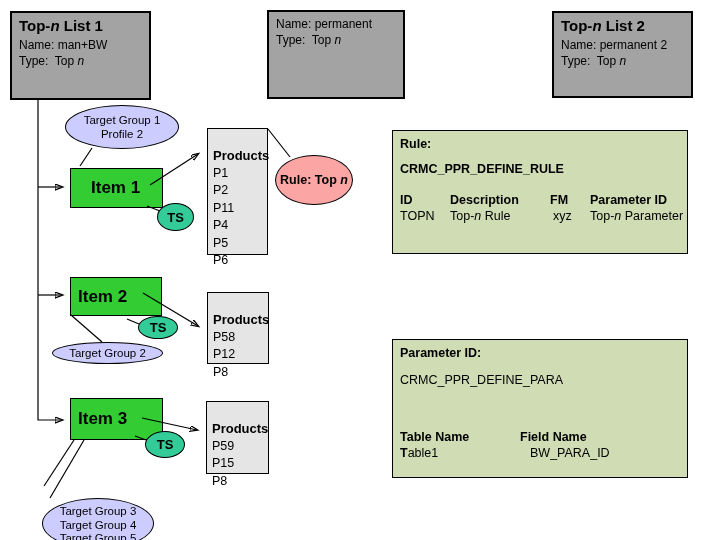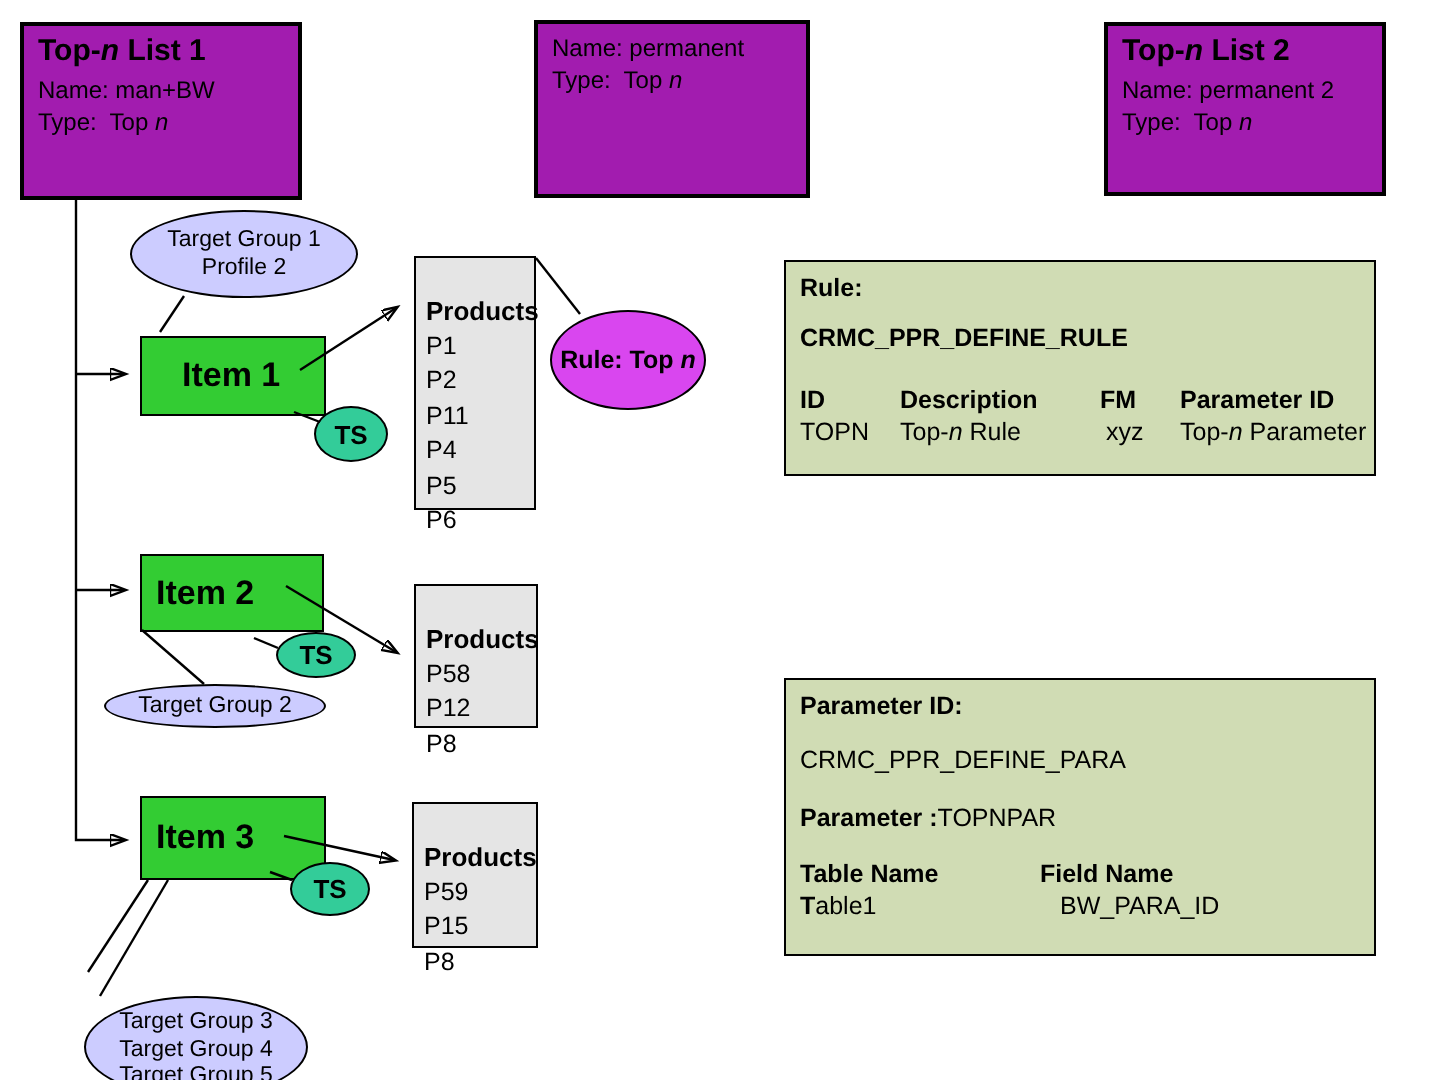--- a/index.html
+++ b/index.html
@@ -2,37 +2,37 @@
 <html><head>
 <meta charset="utf-8">
 <style>
   html,body{margin:0;padding:0;background:#ffffff;}
   #canvas{
     position:relative;width:720px;height:540px;background:#ffffff;overflow:hidden;
     font-family:"Liberation Sans", sans-serif;color:#000;
   }
   .abs{position:absolute;}
   
-  .ylist{background:#a21caf;border:2px solid #000;box-sizing:border-box;padding:4px 7px;}
+  .ylist{background:#a3a3a3;border:2px solid #000;box-sizing:border-box;padding:4px 7px;}
   .ylist .yb-title{font-weight:bold;font-size:15px;margin-bottom:3px;white-space:pre;}
   .ylist .yb-line{font-size:12px;line-height:16px;white-space:pre;}
   
   .item-box{background:#33CC33;border:1px solid #000;box-sizing:border-box;
     display:flex;align-items:center;font-weight:bold;font-size:17px;padding-left:7px;}
   
   .prod-box{background:#e5e5e5;border:1px solid #000;box-sizing:border-box;
     padding:18px 0 0 5px;font-size:12.5px;line-height:17.5px;}
   .prod-box .ph{font-weight:bold;font-size:13px;}
   
   .ellipse{border-radius:50%;box-sizing:border-box;text-align:center;}
   .tg{background:#CCCCFF;border:1px solid #000;font-size:11.5px;}
   .tg .tg-line{line-height:14px;white-space:pre;}
   .ts{background:#33CC99;border:1px solid #000;font-weight:bold;font-size:13px;
     display:flex;align-items:center;justify-content:center;}
-  .rule-ell{background:#d946ef;border:1px solid #000;font-weight:bold;font-size:12.5px;
+  .rule-ell{background:#fca5a5;border:1px solid #000;font-weight:bold;font-size:12.5px;
     display:flex;align-items:center;justify-content:center;white-space:pre;text-align:right;}
   
   .panel{background:#D0DCB4;border:1px solid #000;box-sizing:border-box;font-size:12.5px;}
   .panel .prow{position:absolute;left:0;width:100%;white-space:pre;}
   .panel .bold{font-weight:bold;}
   .cell{position:absolute;white-space:pre;}
   i{font-style:italic;}
   b{font-weight:bold;}
   
   #wires{position:absolute;left:0;top:0;z-index:10;pointer-events:none;}
@@ -116,37 +116,36 @@
     <div class="ph">Products</div>
     <div>P59</div>
     <div>P15</div>
     <div>P8</div>
   </div>
 
   <div class="abs ellipse rule-ell" style="left:275px;top:155px;width:78px;height:50px;">
     <span>Rule: Top </span><i>n</i>
   </div>
 
-  <div class="abs panel" style="left:392px;top:130px;width:296px;height:108px;">
+  <div class="abs panel" style="left:392px;top:130px;width:296px;height:124px;">
     <div class="prow bold" style="top:6px;left:7px;">Rule:</div>
     <div class="prow bold" style="top:31px;left:7px;">CRMC_PPR_DEFINE_RULE</div>
     <div class="cell bold" style="top:62px;left:7px;">ID</div>
     <div class="cell bold" style="top:62px;left:57px;">Description</div>
     <div class="cell bold" style="top:62px;left:157px;">FM</div>
     <div class="cell bold" style="top:62px;left:197px;">Parameter ID</div>
     <div class="cell" style="top:78px;left:7px;">TOPN</div>
     <div class="cell" style="top:78px;left:57px;"><span>Top-</span><i>n</i><span> Rule</span></div>
     <div class="cell" style="top:78px;left:160px;">xyz</div>
     <div class="cell" style="top:78px;left:197px;"><span>Top-</span><i>n</i><span> Parameter</span></div>
   </div>
 
   <div class="abs panel" style="left:392px;top:339px;width:296px;height:139px;">
     <div class="prow" style="top:33px;left:7px;">CRMC_PPR_DEFINE_PARA</div>
     <div class="prow bold" style="top:6px;left:7px;">Parameter ID:</div>
-    <div class="prow" style="top:62px;left:7px;"><b>Parameter :</b><span>TOPNPAR</span></div>
     <div class="cell bold" style="top:90px;left:7px;">Table Name</div>
     <div class="cell bold" style="top:90px;left:127px;">Field Name</div>
     <div class="cell" style="top:106px;left:7px;"><b>T</b><span>able1</span></div>
     <div class="cell" style="top:106px;left:137px;">BW_PARA_ID</div>
   </div>
 
   <svg id="wires" width="720" height="540" viewBox="0 0 720 540">
     <defs>
       <marker id="arrow" markerWidth="10" markerHeight="8" refX="7" refY="3" orient="auto" markerUnits="userSpaceOnUse">
         <path d="M0,0 L8,3 L0,6 z" fill="#000" stroke="none"></path>

